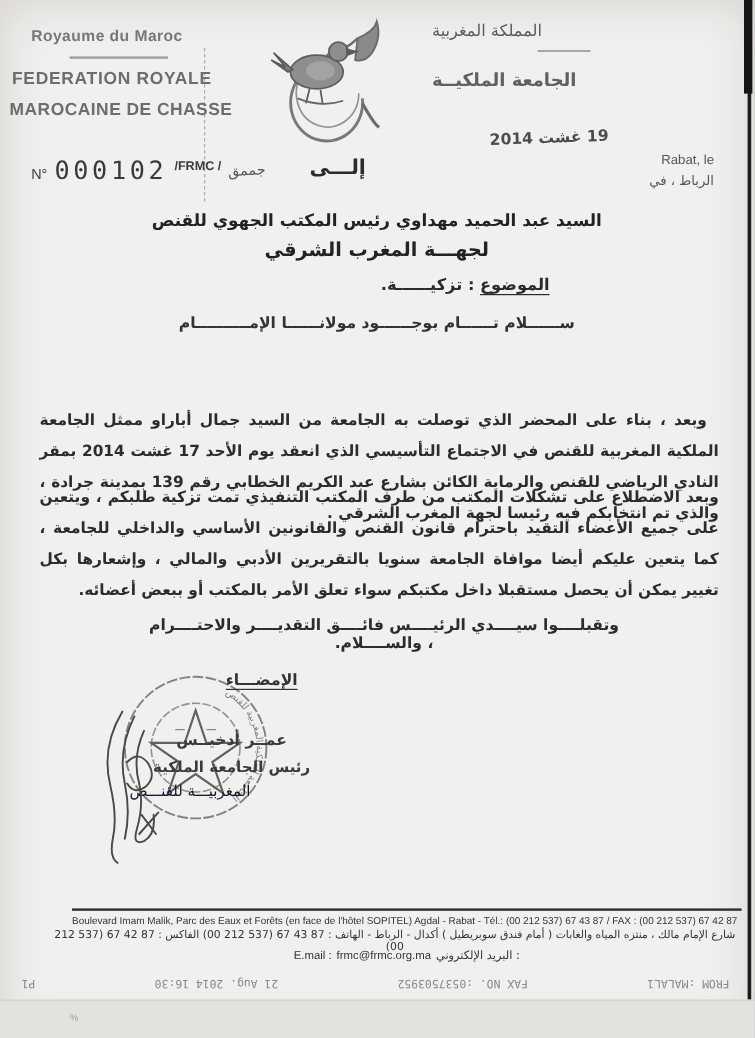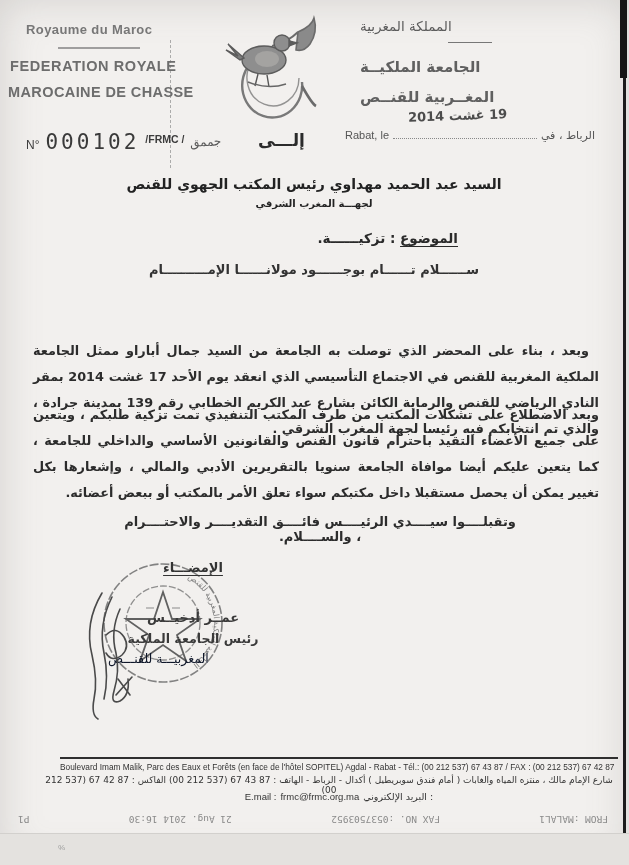--- a/index.html
+++ b/index.html
@@ -22,53 +22,53 @@
   .fed2{left:8px;top:84px;font-size:14.5px;color:#6d6d6d;font-weight:bold;letter-spacing:.4px;}
 
   
   .hdr-ar{width:220px;text-align:left;color:#5a5a5a;}
   .kingdom{left:360px;top:18px;font-size:13.5px;}
   .kingdom-underline{position:absolute;left:448px;top:42px;width:44px;border-top:1.5px solid #777;}
   .org-ar1{left:360px;top:58px;font-size:15px;font-weight:bold;color:#606060;}
   .org-ar2{left:360px;top:88px;font-size:15px;font-weight:bold;color:#606060;}
 
   .date-stamp{left:408px;top:108px;font-size:13px;color:#4c4c4c;font-weight:bold;transform:rotate(-2deg);letter-spacing:1px;}
-  .rabat-row{left:345px;top:128px;width:250px;font-size:11px;color:#555;display:flex;align-items:center;}
+  .rabat-row{left:345px;top:128px;width:250px;font-size:11px;color:#555;display:flex;align-items:flex-end;flex-direction:column;}
   .rabat-dots{flex:1;border-bottom:1px dotted #888;margin:0 4px 3px 4px;height:10px;}
 
   
   .ref-row{left:26px;top:130px;display:flex;align-items:flex-start;gap:6px;color:#3c3c3c;}
   .ref-label{font-size:12px;margin-top:8px;}
   .ref-number{font-family:"DejaVu Sans Mono","Liberation Mono",monospace;font-size:21px;letter-spacing:3px;color:#3a3a3a;}
   .ref-suffix{font-size:10.5px;font-weight:bold;margin-top:3px;}
   .ref-hand{font-size:12px;color:#555;margin-top:5px;transform:rotate(-3deg);}
 
   .to-label{left:258px;top:130px;font-size:17px;font-weight:bold;color:#2b2b2b;}
 
   
   .addr1{left:64px;top:176px;width:500px;text-align:center;font-size:14px;font-weight:bold;color:#222;}
-  .addr2{left:64px;top:198px;width:500px;text-align:center;font-size:10px;font-weight:bold;color:#222;}
+  .addr2{left:64px;top:198px;width:500px;text-align:center;font-size:16px;font-weight:bold;color:#222;}
 
   
   .subject{left:258px;top:230px;width:200px;font-size:13.5px;font-weight:bold;color:#2a2a2a;}
   .subject u{text-underline-offset:3px;}
 
   
   .greeting{left:104px;top:262px;width:420px;text-align:center;font-size:13px;font-weight:bold;color:#333;}
 
   
   .para{left:33px;width:566px;font-size:12.8px;line-height:26px;font-weight:600;
         text-align:justify;color:#2c2c2c;}
   .para1{top:298px;text-indent:10px;margin-top:40px;}
   .para2{top:402px;}
   .closing{left:120px;top:514px;width:400px;text-align:center;font-size:13px;font-weight:bold;color:#2c2c2c;}
 
   
   .stamp-svg{left:88px;top:548px;}
-  .sig-label{left:138px;top:560px;width:110px;text-align:center;font-size:13px;font-weight:bold;color:#333;}
+  .sig-label{left:138px;top:560px;width:110px;text-align:right;font-size:13px;font-weight:bold;color:#333;}
   .sig-label u{text-underline-offset:3px;}
   .sig-name{left:128px;top:610px;width:130px;text-align:center;font-size:13px;font-weight:bold;color:#3a3a3a;}
   .sig-title1{left:108px;top:631px;width:170px;text-align:center;font-size:12.5px;font-weight:bold;color:#3a3a3a;}
   .sig-title2{left:108px;top:651px;width:170px;text-align:left;font-size:12.5px;font-weight:normal;color:#0f172a;}
   .sig-scribble{left:72px;top:575px;}
 
   
   .footer-rule{position:absolute;left:60px;top:757px;width:558px;border-top:2.5px solid #2f2f2f;}
   .foot-fr{left:60px;top:762px;width:558px;font-size:8.3px;color:#333;text-align:left;}
   .foot-ar{left:40px;top:775px;width:578px;font-size:9px;color:#333;text-align:center;}
@@ -113,21 +113,20 @@
       <path d="M77 29 l8 2 l-8 3 z" fill="#5c5c5c"></path>
       <path d="M46 62 l-3 12 m12 -11 l2 12" stroke="#555" fill="none"></path>
       <path d="M36 70 q20 8 38 2" stroke="#666" fill="none"></path>
       <ellipse cx="55" cy="47" rx="12" ry="8" fill="#b9b7b3" stroke="none" opacity=".5"></ellipse>
     </g>
   </svg>
 
   <div class="abs hdr-ar kingdom ar">المملكة المغربية</div>
   <div class="kingdom-underline"></div>
   <div class="abs hdr-ar org-ar1 ar">الجامعة الملكيــة</div>
-  <div class="abs hdr-ar org-ar2 ar">المغــربية للقنــص</div>
 
   <div class="abs date-stamp ar">19 غشت 2014</div>
   <div class="abs rabat-row">
     <span>Rabat, le</span>
     <span class="rabat-dots"></span>
     <span class="ar">الرباط ، في</span>
   </div>
 
   <div class="abs ref-row">
     <span class="ref-label">N°</span>

